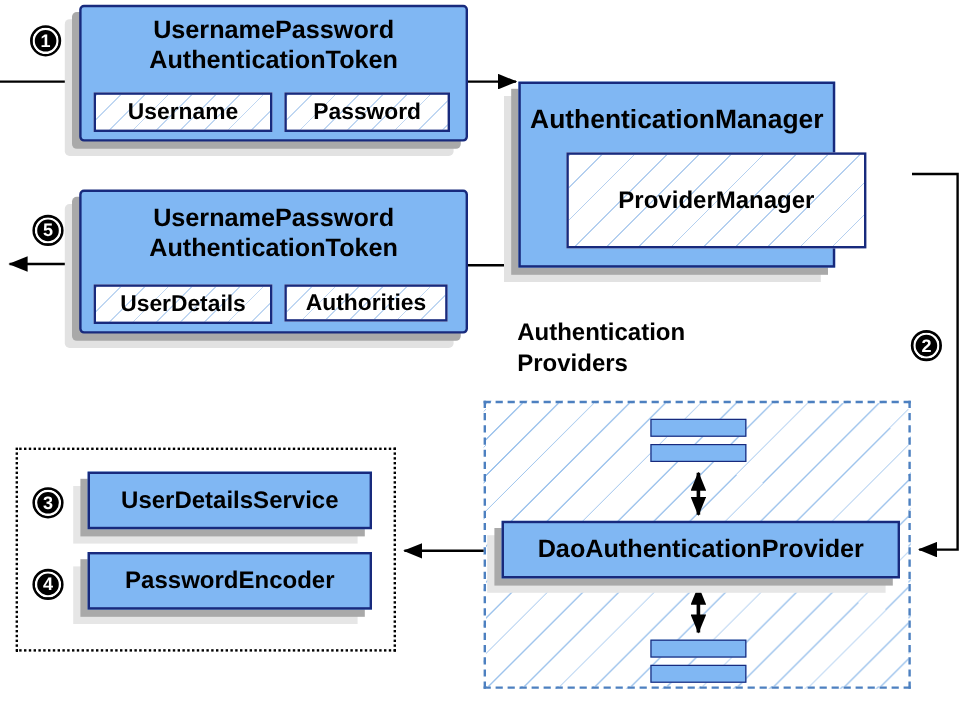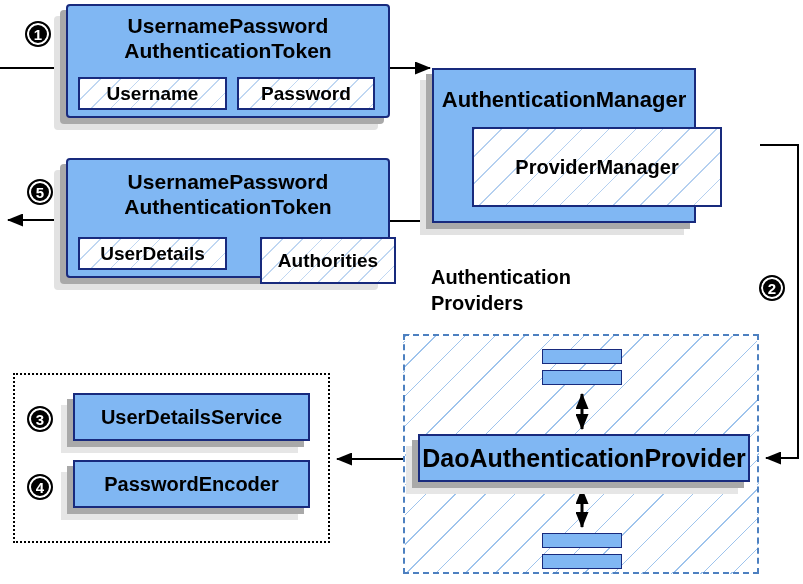--- a/index.html
+++ b/index.html
@@ -34,21 +34,21 @@
     background-image:repeating-linear-gradient(135deg,
       rgba(140,182,231,0.65) 0px, rgba(140,182,231,0.65) 1px,
       transparent 1px, transparent 19px);
   }
 
   .token-title {
     position:absolute; left:0; right:0; text-align:center;
     font-weight:bold; font-size:21px; line-height:25px;
   }
   .node-label { font-weight:bold; font-size:20px; }
-  .big-label  { font-weight:bold; font-size:25px; }
+  .big-label  { font-weight:bold; font-size:21px; }
   .field { font-weight:bold; font-size:19px; }
 
   .center-flex { display:flex; align-items:center; justify-content:center; }
 
   
   .dashed-group {
     position:absolute; left:403px; top:334px; width:356px; height:240px;
     box-sizing:border-box; border:2px dashed #4d80c0; background-color:#fff;
     background-image:repeating-linear-gradient(135deg,
       rgba(141,185,233,0.85) 0px, rgba(141,185,233,0.85) 1px,
@@ -130,21 +130,21 @@
   </div>
 
   <div class="blue rounded shadow2 layer-box" style="left:66px; top:158px; width:324px; height:120px;">
     <div class="token-title" style="top:9px;">
       <div>UsernamePassword</div>
       <div>AuthenticationToken</div>
     </div>
     <div class="hatchbox field" style="left:10px; top:77px; width:149px; height:33px;">
       <span>UserDetails</span>
     </div>
-    <div class="hatchbox field" style="left:169px; top:77px; width:136px; height:47px;margin-left:23px;">
+    <div class="hatchbox field" style="left:169px; top:77px; width:136px; height:31px;">
       <span>Authorities</span>
     </div>
   </div>
 
   <div class="group-label layer-box">
     <div>Authentication</div>
     <div>Providers</div>
   </div>
 
   <div class="bar layer-box" style="left:542px; top:349px;"></div>

